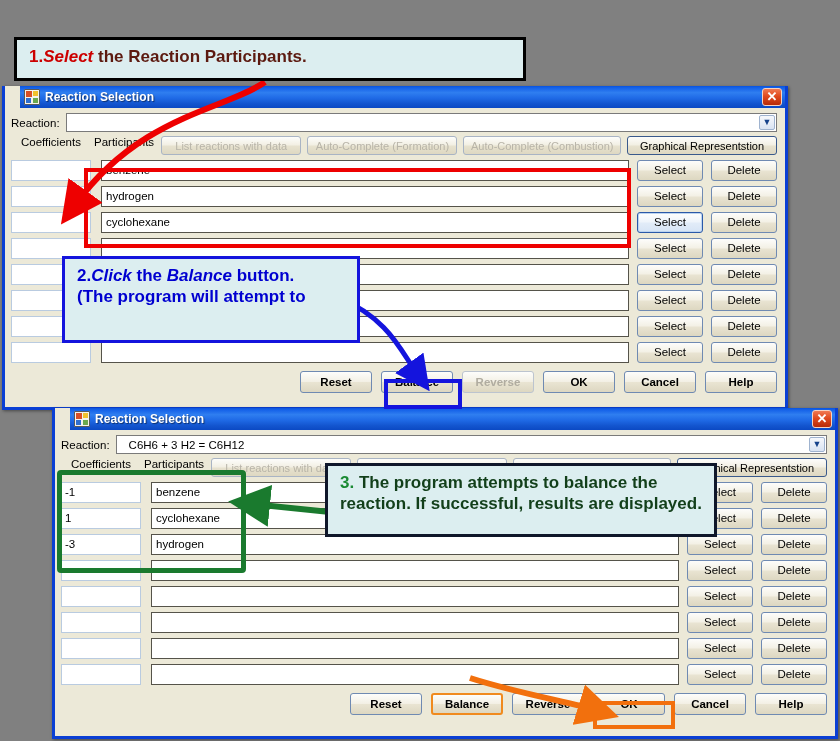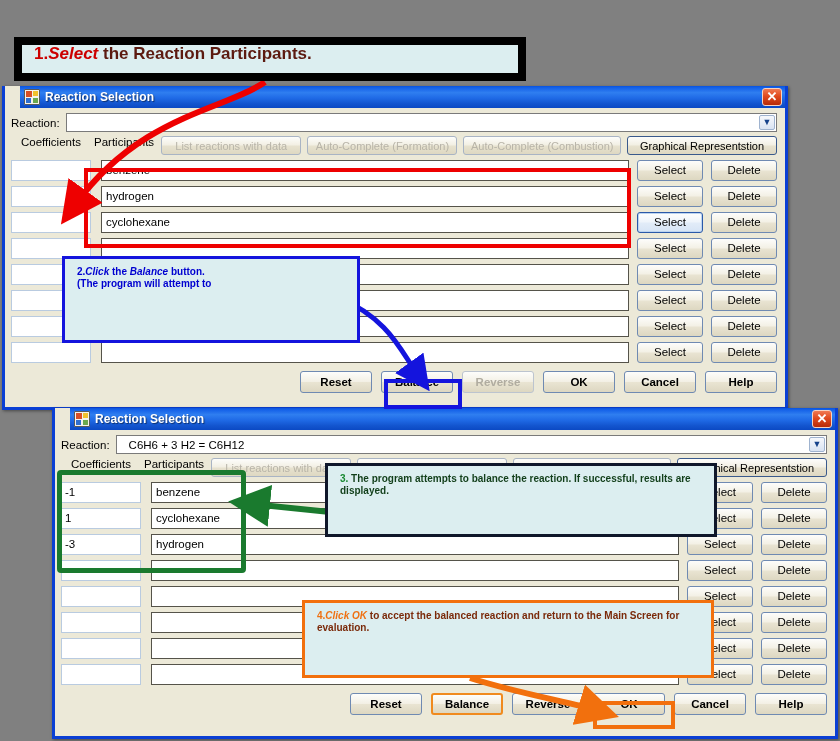--- a/index.html
+++ b/index.html
@@ -199,34 +199,34 @@
   
   #dlg1 { left: 2px; top: 86px; width: 786px; height: 324px; }
   
   #dlg2 { left: 52px; top: 408px; width: 786px; height: 331px; }
 
   
   .callout {
     position: absolute;
     background: #dceef0;
     padding: 7px 10px 8px 12px;
-    font-size: 10px;
+    font-size: 17px;
     font-weight: bold;
     line-height: 1.22;
     font-family: "Liberation Sans", sans-serif;
   }
   .callout .num { font-weight: bold; }
   .callout em { font-style: italic; }
 
   #callout1 {
     left: 14px; top: 37px; width: 512px; height: 44px;
-    border: 8px solid #000000;
+    border: 3px solid #000000;
     color: #5c1a10;
     font-size: 17px;
-    display: flex; align-items: flex-end;
+    display: flex; align-items: flex-start;
   }
   #callout1 .num, #callout1 em { color: #cc0000; }
 
   #callout2 {
     left: 62px; top: 256px; width: 298px; height: 87px;
     border: 3px solid #1414dd;
     color: #0000d0;
   }
 
   #callout3 {
@@ -469,17 +469,14 @@
 
   <div class="callout" id="callout2">
     <span class="num">2.</span><em>Click</em><span> the </span><em>Balance</em><span> button.</span><br>
     <span>(The program will attempt to</span><br>
   </div>
 
   <div class="callout" id="callout3">
     <span class="num">3.</span><span> The program attempts to balance the reaction. If successful, results are displayed.</span>
   </div>
 
-  <div class="callout" id="callout4">
-    <span class="num">4.</span><em>Click OK</em><span> to accept the balanced reaction and return to the Main Screen for evaluation.</span>
-  </div>
 
 </div>
 
 </body></html>

